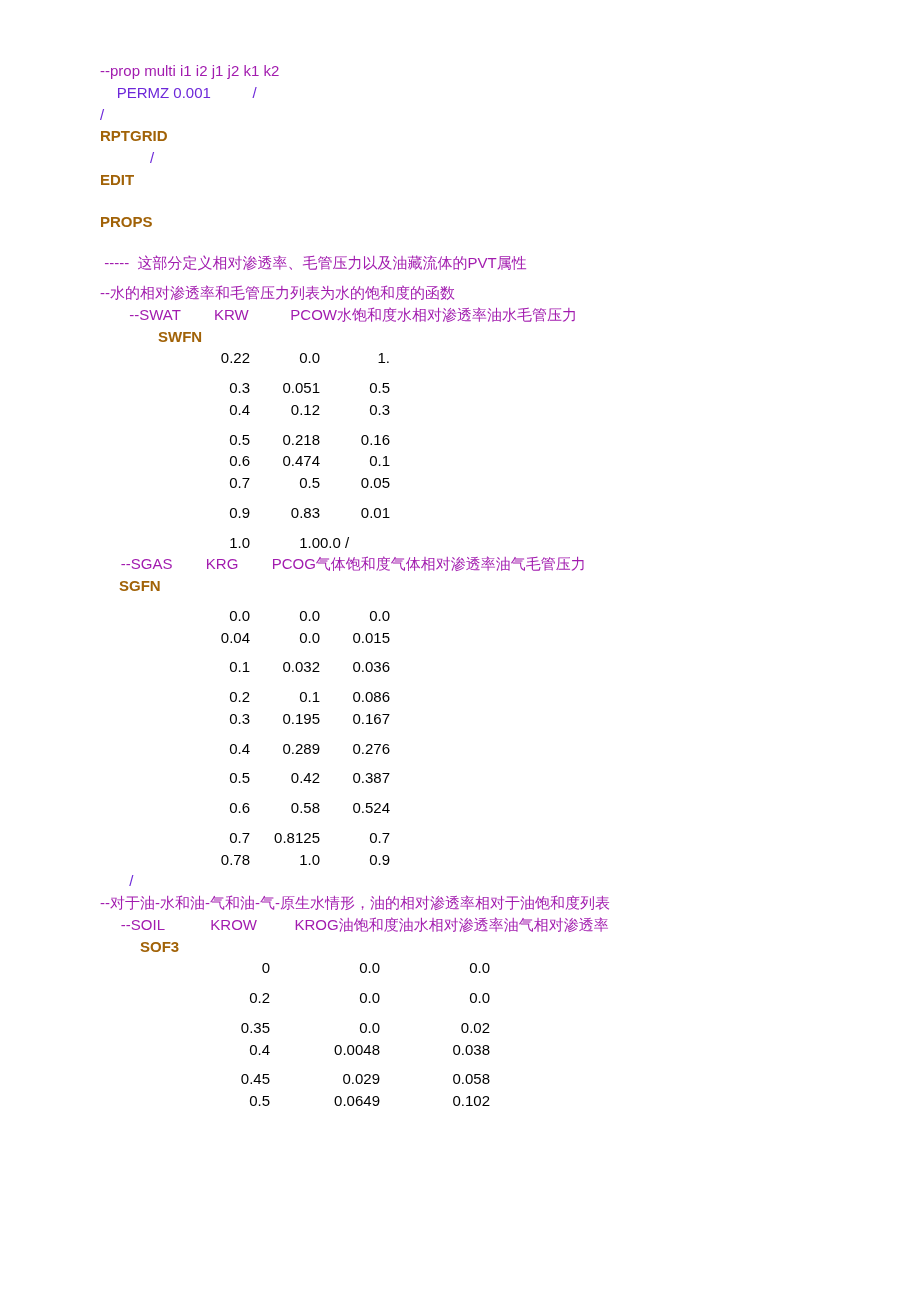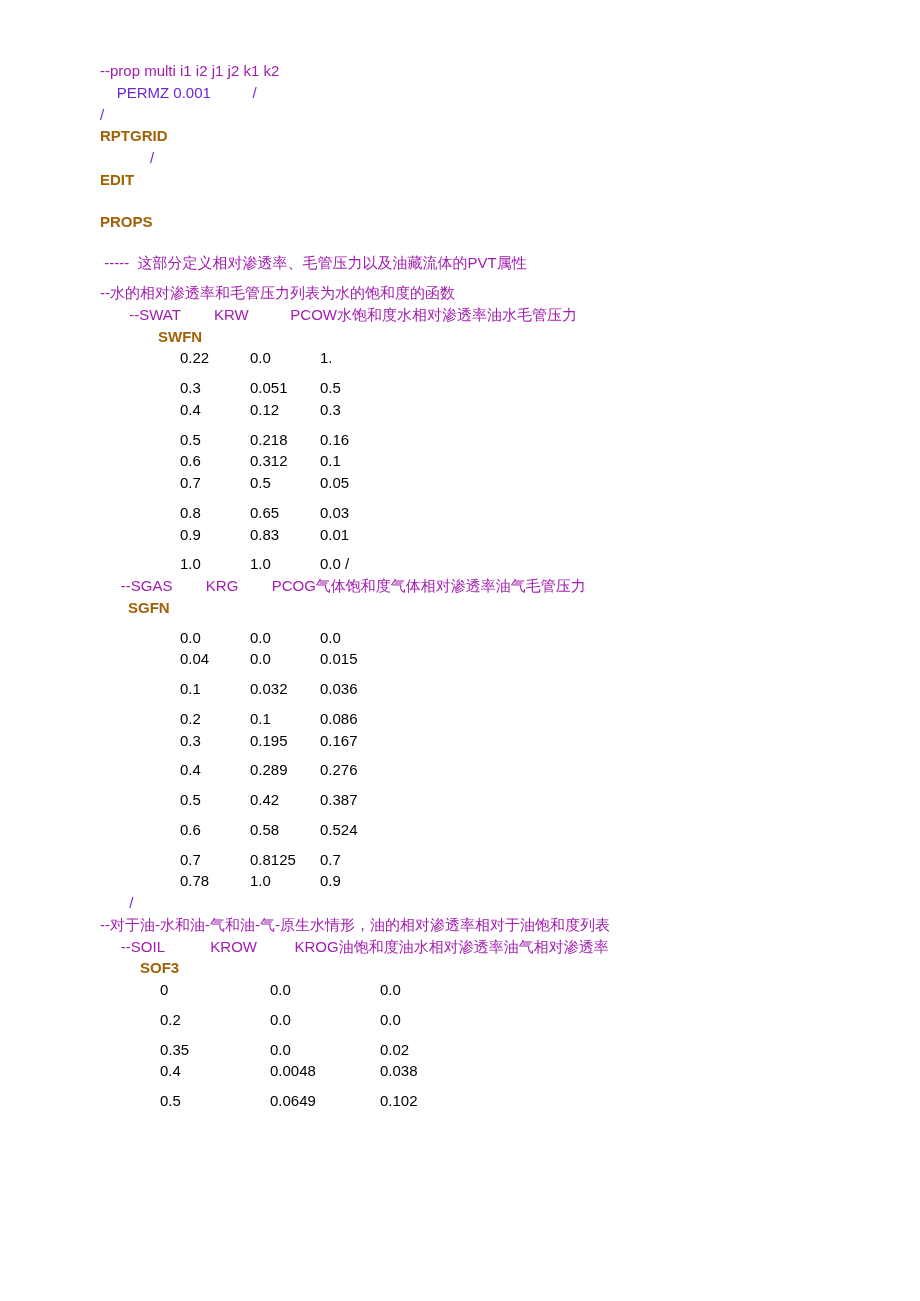--- a/index.html
+++ b/index.html
@@ -9,20 +9,21 @@
     margin: 0;
     padding: 60px 0 60px 100px;
     line-height: 1.45;
   }
   .line { white-space: pre; }
   .red { color: #a21caf; }
   .blue { color: #a16207; font-weight: bold; }
   .black { color: #6d28d9; }
   .table {
     margin-left: 80px;
+    text-align: right;
   }
   .row {
     display: flex;
   }
   .cell { width: 70px; }
   .cell-wide { width: 110px; }
   .spacer { height: 8px; }
   .spacer-big { height: 20px; }
 </style>
 </head>
@@ -61,49 +62,44 @@
       <span class="cell">0.3</span>
     </div>
   <div class="spacer"></div>
   <div class="row">
       <span class="cell">0.5</span>
       <span class="cell">0.218</span>
       <span class="cell">0.16</span>
     </div>
   <div class="row">
       <span class="cell">0.6</span>
-      <span class="cell">0.312</span>
+      <span class="cell">0.474</span>
       <span class="cell">0.1</span>
     </div>
   <div class="row">
       <span class="cell">0.7</span>
       <span class="cell">0.5</span>
       <span class="cell">0.05</span>
     </div>
   <div class="spacer"></div>
-  <div class="row">
-      <span class="cell">0.8</span>
-      <span class="cell">0.65</span>
-      <span class="cell">0.03</span>
-    </div>
   <div class="row">
       <span class="cell">0.9</span>
       <span class="cell">0.83</span>
       <span class="cell">0.01</span>
     </div>
   <div class="spacer"></div>
   <div class="row">
       <span class="cell">1.0</span>
       <span class="cell">1.0</span>
       <span>0.0          /</span>
     </div>
 </div>
 
 <div class="line red">     --SGAS        KRG        PCOG气体饱和度气体相对渗透率油气毛管压力</div>
-<div class="line blue" style="margin-left:28px">SGFN</div>
+<div class="line blue" style="margin-left:19px">SGFN</div>
 <div class="spacer"></div>
 <div class="table">
   <div class="row">
       <span class="cell">0.0</span>
       <span class="cell">0.0</span>
       <span class="cell">0.0</span>
     </div>
   <div class="row">
       <span class="cell">0.04</span>
       <span class="cell">0.0</span>
@@ -180,17 +176,22 @@
       <span class="cell-wide">0.0</span>
       <span class="cell-wide">0.02</span>
     </div>
   <div class="row">
       <span class="cell-wide">0.4</span>
       <span class="cell-wide">0.0048</span>
       <span class="cell-wide">0.038</span>
     </div>
   <div class="spacer"></div>
   <div class="row">
+      <span class="cell-wide">0.45</span>
+      <span class="cell-wide">0.029</span>
+      <span class="cell-wide">0.058</span>
+    </div>
+  <div class="row">
       <span class="cell-wide">0.5</span>
       <span class="cell-wide">0.0649</span>
       <span class="cell-wide">0.102</span>
     </div>
 </div>
 
 </body></html>

